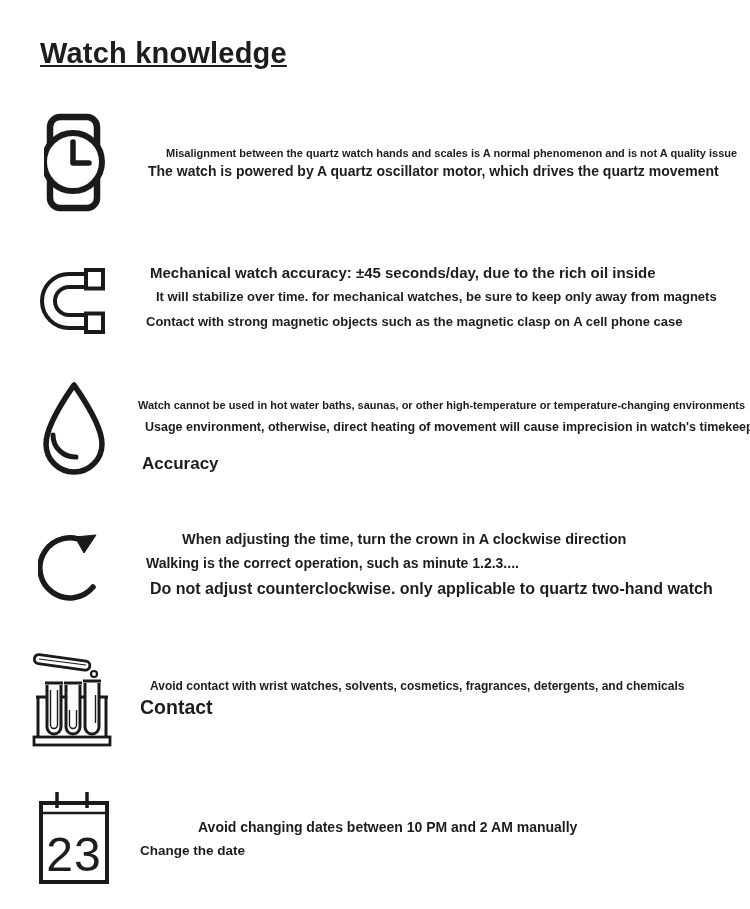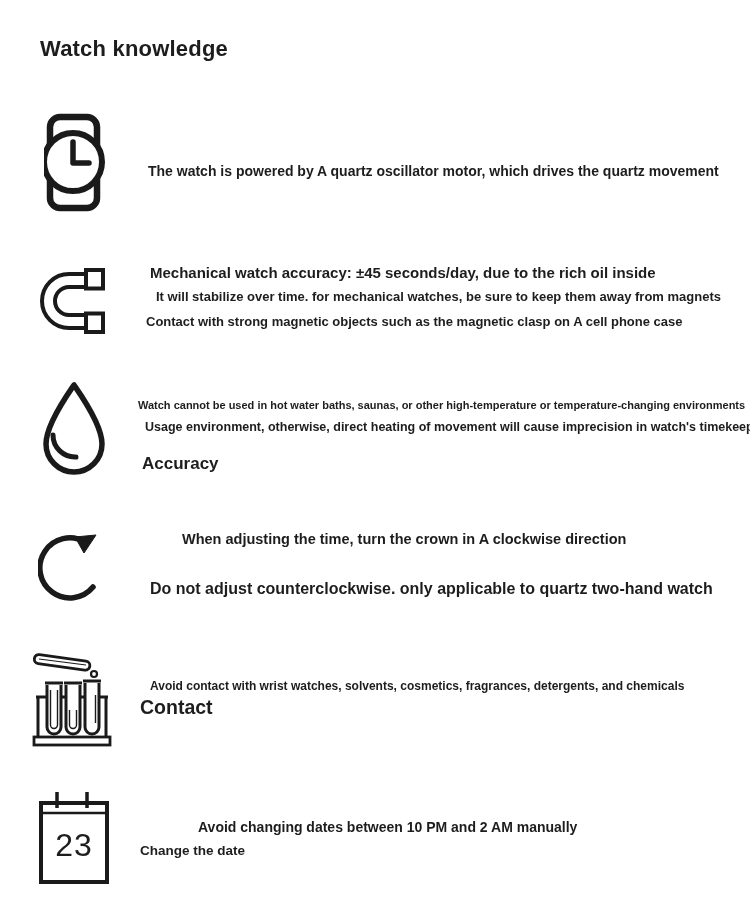--- a/index.html
+++ b/index.html
@@ -12,21 +12,21 @@
     overflow:hidden;
   }
   .page{position:absolute;inset:0;}
   .ln{
     position:absolute;
     white-space:nowrap;
     font-weight:bold;
     color:#1d1d1d;
     line-height:1.2;
   }
-  .title{left:40px;top:36px;font-size:22px;letter-spacing:.2px;}
+  .title{left:40px;top:36px;font-size:29px;letter-spacing:.2px;text-decoration:underline;}
   .s1l1{left:166px;top:147px;font-size:11px;}
   .s1l2{left:148px;top:163px;font-size:14px;}
   .s2l1{left:150px;top:264px;font-size:15px;text-align:right;}
   .s2l2{left:156px;top:289px;font-size:13px;}
   .s2l3{left:146px;top:314px;font-size:13px;}
   .s3l1{left:138px;top:399px;font-size:11px;}
   .s3l2{left:145px;top:420px;font-size:12.5px;}
   .s3l3{left:142px;top:442px;font-size:17px;margin-top:12px;}
   .s4l1{left:182px;top:531px;font-size:14.5px;}
   .s4l2{left:146px;top:555px;font-size:14px;}
@@ -40,69 +40,71 @@
   .i-watch{left:44px;top:112px;}
   .i-magnet{left:40px;top:268px;}
   .i-drop{left:40px;top:380px;}
   .i-arrow{left:38px;top:522px;}
   .i-chem{left:32px;top:648px;}
   .i-cal{left:36px;top:786px;}
   .cal-date{
     position:absolute;
     left:41px;top:827px;width:66px;
     text-align:center;
-    font-size:32px;font-weight:400;color:#1d1d1d;
+    font-size:48px;font-weight:400;color:#1d1d1d;
     letter-spacing:1px;
   }
   svg *{stroke:#1a1a1a;}
 </style>
 </head>
 <body>
 
 <div class="page">
 
   <div class="ln title">Watch knowledge</div>
 
   <div class="icon i-watch">
     <svg width="64" height="100" viewBox="0 0 64 100" fill="none">
       <rect x="6" y="5" width="47" height="91" rx="10" stroke-width="6.5"></rect>
       <circle cx="29" cy="50" r="29" fill="#ffffff" stroke-width="6"></circle>
       <path d="M29 30 V51 H45" stroke-width="5.5" stroke-linecap="round" stroke-linejoin="round"></path>
     </svg>
   </div>
+  <div class="ln s1l1">Misalignment between the quartz watch hands and scales is A normal phenomenon and is not A quality issue</div>
   <div class="ln s1l2">The watch is powered by A quartz oscillator motor, which drives the quartz movement</div>
 
   <div class="icon i-magnet">
     <svg width="66" height="66" viewBox="0 0 66 66" fill="none">
       <path d="M52 6 L29 6 A27 27 0 0 0 29 60 L52 60 L52 47 L29 47 A14 14 0 0 1 29 19 L52 19 Z" fill="#ffffff" stroke-width="4"></path>
       <rect x="46" y="2" width="17" height="18.5" fill="#ffffff" stroke-width="4"></rect>
       <rect x="46" y="45.5" width="17" height="18.5" fill="#ffffff" stroke-width="4"></rect>
     </svg>
   </div>
   <div class="ln s2l1">Mechanical watch accuracy: ±45 seconds/day, due to the rich oil inside</div>
-  <div class="ln s2l2">It will stabilize over time. for mechanical watches, be sure to keep them away from magnets</div>
+  <div class="ln s2l2">It will stabilize over time. for mechanical watches, be sure to keep only away from magnets</div>
   <div class="ln s2l3">Contact with strong magnetic objects such as the magnetic clasp on A cell phone case</div>
 
   <div class="icon i-drop">
     <svg width="68" height="96" viewBox="0 0 68 96" fill="none">
       <path d="M34 5 C30 11 6 44 6 64 A28 28 0 0 0 62 64 C62 44 38 11 34 5 Z" stroke-width="5.5" stroke-linejoin="round"></path>
       <path d="M13 55 A22 22 0 0 0 36 77" stroke-width="5" stroke-linecap="round"></path>
     </svg>
   </div>
   <div class="ln s3l1">Watch cannot be used in hot water baths, saunas, or other high-temperature or temperature-changing environments</div>
   <div class="ln s3l2">Usage environment, otherwise, direct heating of movement will cause imprecision in watch's timekeeping</div>
   <div class="ln s3l3">Accuracy</div>
 
   <div class="icon i-arrow">
     <svg width="68" height="86" viewBox="0 0 68 86" fill="none">
       <path d="M47 20 A30 30 0 1 0 55 65" stroke-width="5.5" stroke-linecap="round"></path>
       <polygon points="58,13 37,15 46,31" fill="#1a1a1a" stroke-width="1"></polygon>
     </svg>
   </div>
   <div class="ln s4l1">When adjusting the time, turn the crown in A clockwise direction</div>
+  <div class="ln s4l2">Walking is the correct operation, such as minute 1.2.3....</div>
   <div class="ln s4l3">Do not adjust counterclockwise. only applicable to quartz two-hand watch</div>
 
   <div class="icon i-chem">
     <svg width="80" height="100" viewBox="0 0 80 100" fill="none">
       <rect x="3" y="6" width="56" height="9" rx="4.5" transform="rotate(8 3 6)" fill="#ffffff" stroke-width="2.8"></rect>
       <line x1="7" y1="11" x2="54" y2="17" stroke-width="1.2"></line>
       <circle cx="62" cy="26" r="3" stroke-width="2.2"></circle>
       <line x1="4" y1="49" x2="76" y2="49" stroke-width="3"></line>
       <line x1="6" y1="49" x2="6" y2="89" stroke-width="3"></line>
       <line x1="74" y1="49" x2="74" y2="89" stroke-width="3"></line>

